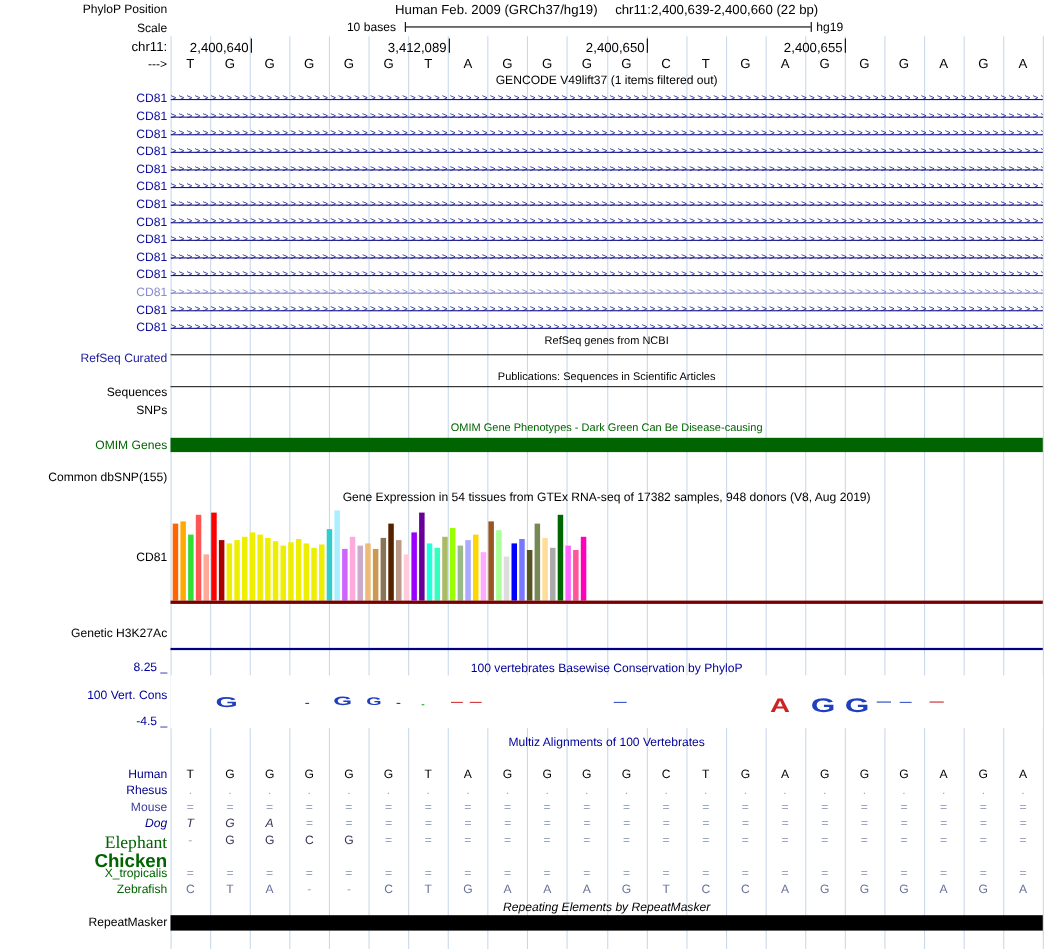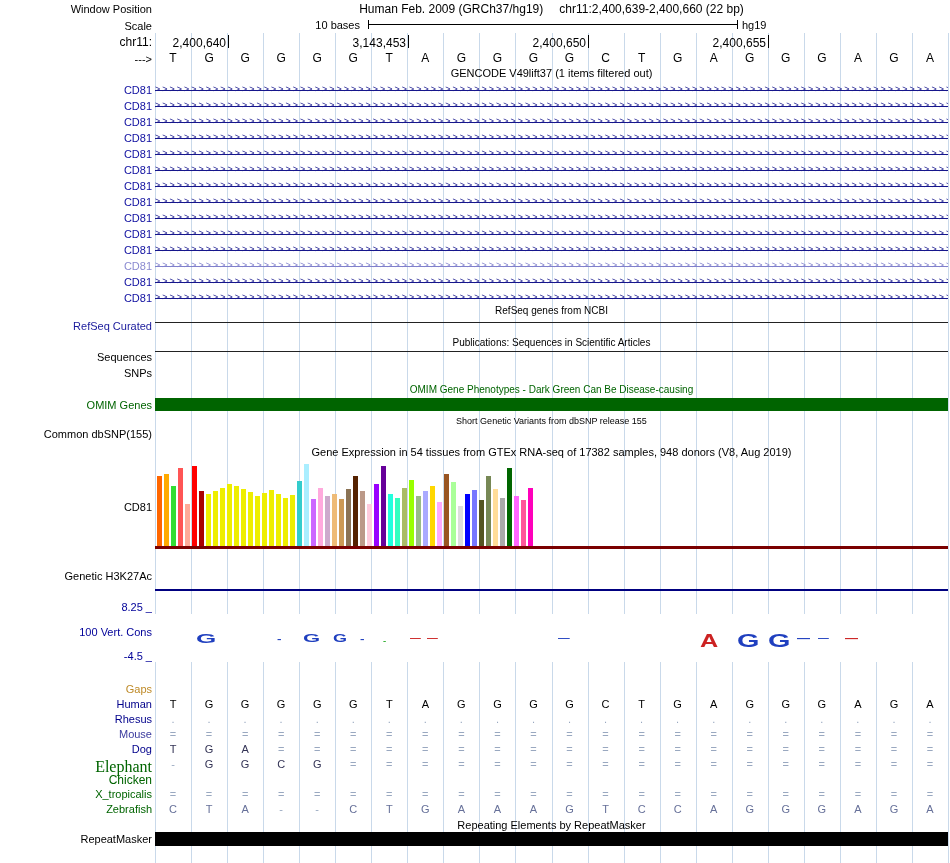--- a/index.html
+++ b/index.html
@@ -41,34 +41,34 @@
       <div style="position: absolute; left: 839.86px; top: 0px; width: 1px; height: 100%; background: rgb(201, 217, 234);"></div>
       <div style="position: absolute; left: 875.91px; top: 0px; width: 1px; height: 100%; background: rgb(201, 217, 234);"></div>
       <div style="position: absolute; left: 911.95px; top: 0px; width: 1px; height: 100%; background: rgb(201, 217, 234);"></div>
       <div style="position: absolute; left: 948px; top: 0px; width: 1px; height: 100%; background: rgb(201, 217, 234);"></div>
     </div>
 
   <div class="abs" style="left:155px;top:2px;width:793px;display:flex;justify-content:center;gap:16px;font-size:12px;">
     <span>Human Feb. 2009 (GRCh37/hg19)</span>
     <span>chr11:2,400,639-2,400,660 (22 bp)</span>
   </div>
-  <div class="lbl" style="top:3px;">Window Position</div>
+  <div class="lbl" style="top:3px;">PhyloP Position</div>
 
   <div class="lbl" style="top:20px;">Scale</div>
   <div class="abs" style="left:155px;top:19px;width:205px;text-align:right;">10 bases</div>
   <div class="abs" style="left:368px;top:20px;width:368px;height:9px;border-left:1px solid #000;border-right:1px solid #000;">
     <div class="abs" style="left:0;right:0;top:4px;height:1px;background:#000;"></div>
   </div>
   <div class="abs" style="left:742px;top:19px;">hg19</div>
 
   <div class="lbl" style="top:36px;font-size:12px;">chr11:</div>
   <div class="abs" style="left:0;top:35px;width:950px;height:14px;">
       <div style="position: absolute; left: 142px; top: 1px; width: 84px; text-align: right; font-size: 12px;">2,400,640</div>
       <div style="position: absolute; left: 228px; top: 0px; width: 1px; height: 13px; background: rgb(0, 0, 0);"></div>
-      <div style="position: absolute; left: 322px; top: 1px; width: 84px; text-align: right; font-size: 12px;">3,143,453</div>
+      <div style="position: absolute; left: 322px; top: 1px; width: 84px; text-align: right; font-size: 12px;">3,412,089</div>
       <div style="position: absolute; left: 408px; top: 0px; width: 1px; height: 13px; background: rgb(0, 0, 0);"></div>
       <div style="position: absolute; left: 502px; top: 1px; width: 84px; text-align: right; font-size: 12px;">2,400,650</div>
       <div style="position: absolute; left: 588px; top: 0px; width: 1px; height: 13px; background: rgb(0, 0, 0);"></div>
       <div style="position: absolute; left: 682px; top: 1px; width: 84px; text-align: right; font-size: 12px;">2,400,655</div>
       <div style="position: absolute; left: 768px; top: 0px; width: 1px; height: 13px; background: rgb(0, 0, 0);"></div>
     </div>
 
   <div class="lbl" style="top:53px;">---&gt;</div>
   <div class="abs" style="left:155px;top:51px;width:793px;height:15px;">
       <div style="position: absolute; left: 0px; top: 0px; width: 36.05px; text-align: center; font-size: 12px;">T</div>
@@ -162,21 +162,20 @@
   <div class="title" style="top:337px;font-size:10px;">Publications: Sequences in Scientific Articles</div>
   <div class="hline" style="top:351px;height:1px;"></div>
   <div class="lbl" style="top:351px;">Sequences</div>
 
   <div class="lbl" style="top:367px;">SNPs</div>
 
   <div class="title" style="top: 384px; font-size: 10px; color: rgb(0, 100, 0);">OMIM Gene Phenotypes - Dark Green Can Be Disease-causing</div>
   <div class="abs" style="left: 155px; top: 398px; width: 793px; height: 13px; background: rgb(0, 100, 0);"></div>
   <div class="lbl" style="top: 399px; color: rgb(0, 100, 0);">OMIM Genes</div>
 
-  <div class="title" style="top:416px;font-size:9px;">Short Genetic Variants from dbSNP release 155</div>
   <div class="lbl" style="top:428px;">Common dbSNP(155)</div>
 
   <div class="title" style="top:446px;font-size:11px;">Gene Expression in 54 tissues from GTEx RNA-seq of 17382 samples, 948 donors (V8, Aug 2019)</div>
   <div class="abs" style="left:157px;top:462px;width:380px;height:84px;">
       <div style="position: absolute; left: 0px; bottom: 0px; width: 5px; height: 70px; background: rgb(255, 102, 0);"></div>
       <div style="position: absolute; left: 7px; bottom: 0px; width: 5px; height: 72px; background: rgb(255, 170, 0);"></div>
       <div style="position: absolute; left: 14px; bottom: 0px; width: 5px; height: 60px; background: rgb(51, 221, 51);"></div>
       <div style="position: absolute; left: 21px; bottom: 0px; width: 5px; height: 78px; background: rgb(255, 85, 85);"></div>
       <div style="position: absolute; left: 28px; bottom: 0px; width: 5px; height: 42px; background: rgb(255, 170, 153);"></div>
       <div style="position: absolute; left: 35px; bottom: 0px; width: 5px; height: 80px; background: rgb(255, 0, 0);"></div>
@@ -230,44 +229,43 @@
       <div style="position: absolute; left: 371px; bottom: 0px; width: 5px; height: 58px; background: rgb(255, 0, 187);"></div>
     </div>
   <div class="abs" style="left: 155px; top: 546px; width: 793px; height: 3px; background: rgb(122, 0, 0);"></div>
   <div class="lbl" style="top:501px;">CD81</div>
 
   <div class="lbl" style="top:570px;">Genetic H3K27Ac</div>
   <div class="abs" style="left: 155px; top: 589px; width: 793px; height: 2px; background: rgb(0, 0, 128);"></div>
 
   <div class="abs" style="left:155px;top:614px;width:793px;height:48px;background:#fff;"></div>
   <div class="lbl" style="top: 601px; color: rgb(0, 0, 153);">8.25 _</div>
+  <div class="title" style="top: 602px; font-size: 11px; color: rgb(0, 0, 153);">100 vertebrates Basewise Conservation by PhyloP</div>
   <div class="lbl" style="top: 626px; color: rgb(0, 0, 153);">100 Vert. Cons</div>
   <div class="abs" style="left:155px;top:621px;width:793px;height:31px;">
       <div style="position: absolute; left: 41px; bottom: 7px; color: rgb(31, 63, 191); font-size: 13px; font-weight: bold; line-height: 1; transform: scaleX(2); transform-origin: left bottom;">G</div>
       <div style="position: absolute; left: 122px; bottom: 8px; color: rgb(31, 63, 191); font-size: 9px; font-weight: bold; line-height: 1; transform: scaleX(1.5); transform-origin: left bottom;">-</div>
       <div style="position: absolute; left: 148px; bottom: 8px; color: rgb(31, 63, 191); font-size: 11px; font-weight: bold; line-height: 1; transform: scaleX(2); transform-origin: left bottom;">G</div>
       <div style="position: absolute; left: 178px; bottom: 8px; color: rgb(31, 63, 191); font-size: 10px; font-weight: bold; line-height: 1; transform: scaleX(1.8); transform-origin: left bottom;">G</div>
       <div style="position: absolute; left: 205px; bottom: 8px; color: rgb(31, 63, 191); font-size: 9px; font-weight: bold; line-height: 1; transform: scaleX(1.5); transform-origin: left bottom;">-</div>
       <div style="position: absolute; left: 228px; bottom: 7px; color: rgb(34, 170, 34); font-size: 8px; font-weight: bold; line-height: 1; transform: scaleX(1.2); transform-origin: left bottom;">-</div>
       <div style="position: absolute; left: 255px; bottom: 9px; color: rgb(204, 34, 34); font-size: 9px; font-weight: bold; line-height: 1; transform: scaleX(1.2); transform-origin: left bottom;">—</div>
       <div style="position: absolute; left: 272px; bottom: 9px; color: rgb(204, 34, 34); font-size: 9px; font-weight: bold; line-height: 1; transform: scaleX(1.2); transform-origin: left bottom;">—</div>
       <div style="position: absolute; left: 403px; bottom: 9px; color: rgb(31, 63, 191); font-size: 9px; font-weight: bold; line-height: 1; transform: scaleX(1.3); transform-origin: left bottom;">—</div>
       <div style="position: absolute; left: 545px; bottom: 2px; color: rgb(204, 34, 34); font-size: 18px; font-weight: bold; line-height: 1; transform: scaleX(1.4); transform-origin: left bottom;">A</div>
       <div style="position: absolute; left: 582px; bottom: 2px; color: rgb(31, 63, 191); font-size: 18px; font-weight: bold; line-height: 1; transform: scaleX(1.6); transform-origin: left bottom;">G</div>
       <div style="position: absolute; left: 613px; bottom: 2px; color: rgb(31, 63, 191); font-size: 18px; font-weight: bold; line-height: 1; transform: scaleX(1.6); transform-origin: left bottom;">G</div>
       <div style="position: absolute; left: 642px; bottom: 8px; color: rgb(31, 63, 191); font-size: 10px; font-weight: bold; line-height: 1; transform: scaleX(1.3); transform-origin: left bottom;">—</div>
       <div style="position: absolute; left: 663px; bottom: 9px; color: rgb(31, 63, 191); font-size: 9px; font-weight: bold; line-height: 1; transform: scaleX(1.2); transform-origin: left bottom;">—</div>
       <div style="position: absolute; left: 690px; bottom: 8px; color: rgb(204, 34, 34); font-size: 10px; font-weight: bold; line-height: 1; transform: scaleX(1.3); transform-origin: left bottom;">—</div>
     </div>
   <div class="lbl" style="top: 650px; color: rgb(0, 0, 153);">-4.5 _</div>
 
+  <div class="title" style="top: 669px; font-size: 11px; color: rgb(0, 0, 153);">Multiz Alignments of 100 Vertebrates</div>
   <div class="abs" style="left:0;top:682px;width:950px;height:135px;">
-      <div style="position: absolute; left: 0px; top: 0px; width: 100%; height: 15px;">
-        <div style="position: absolute; right: 798px; top: 1px; font-size: 11px; color: rgb(190, 138, 40);">Gaps</div>
-      </div>
       <div style="position: absolute; left: 0px; top: 15px; width: 100%; height: 15px;">
         <div style="position: absolute; right: 798px; top: 1px; font-size: 11px; color: rgb(0, 0, 139);">Human</div>
         <div style="position: absolute; left: 155px; top: 1px; width: 36.05px; text-align: center; font-size: 11px; color: rgb(0, 0, 0);">T</div>
         <div style="position: absolute; left: 191.05px; top: 1px; width: 36.05px; text-align: center; font-size: 11px; color: rgb(0, 0, 0);">G</div>
         <div style="position: absolute; left: 227.09px; top: 1px; width: 36.05px; text-align: center; font-size: 11px; color: rgb(0, 0, 0);">G</div>
         <div style="position: absolute; left: 263.14px; top: 1px; width: 36.05px; text-align: center; font-size: 11px; color: rgb(0, 0, 0);">G</div>
         <div style="position: absolute; left: 299.18px; top: 1px; width: 36.05px; text-align: center; font-size: 11px; color: rgb(0, 0, 0);">G</div>
         <div style="position: absolute; left: 335.23px; top: 1px; width: 36.05px; text-align: center; font-size: 11px; color: rgb(0, 0, 0);">G</div>
         <div style="position: absolute; left: 371.27px; top: 1px; width: 36.05px; text-align: center; font-size: 11px; color: rgb(0, 0, 0);">T</div>
         <div style="position: absolute; left: 407.32px; top: 1px; width: 36.05px; text-align: center; font-size: 11px; color: rgb(0, 0, 0);">A</div>
@@ -329,21 +327,21 @@
         <div style="position: absolute; left: 623.59px; top: 1px; width: 36.05px; text-align: center; font-size: 11px; color: rgb(153, 168, 192);">=</div>
         <div style="position: absolute; left: 659.64px; top: 1px; width: 36.05px; text-align: center; font-size: 11px; color: rgb(153, 168, 192);">=</div>
         <div style="position: absolute; left: 695.68px; top: 1px; width: 36.05px; text-align: center; font-size: 11px; color: rgb(153, 168, 192);">=</div>
         <div style="position: absolute; left: 731.73px; top: 1px; width: 36.05px; text-align: center; font-size: 11px; color: rgb(153, 168, 192);">=</div>
         <div style="position: absolute; left: 767.77px; top: 1px; width: 36.05px; text-align: center; font-size: 11px; color: rgb(153, 168, 192);">=</div>
         <div style="position: absolute; left: 803.82px; top: 1px; width: 36.05px; text-align: center; font-size: 11px; color: rgb(153, 168, 192);">=</div>
         <div style="position: absolute; left: 839.86px; top: 1px; width: 36.05px; text-align: center; font-size: 11px; color: rgb(153, 168, 192);">=</div>
         <div style="position: absolute; left: 875.91px; top: 1px; width: 36.05px; text-align: center; font-size: 11px; color: rgb(153, 168, 192);">=</div>
         <div style="position: absolute; left: 911.95px; top: 1px; width: 36.05px; text-align: center; font-size: 11px; color: rgb(153, 168, 192);">=</div>
       </div>
-      <div style="position: absolute; left: 0px; top: 60px; width: 100%; height: 15px;">
+      <div style="position: absolute; left: 0px; top: 60px; width: 100%; height: 15px; font-style: italic;">
         <div style="position: absolute; right: 798px; top: 1px; font-size: 11px; color: rgb(0, 0, 139);">Dog</div>
         <div style="position: absolute; left: 155px; top: 1px; width: 36.05px; text-align: center; font-size: 11px; color: rgb(51, 51, 85);">T</div>
         <div style="position: absolute; left: 191.05px; top: 1px; width: 36.05px; text-align: center; font-size: 11px; color: rgb(51, 51, 85);">G</div>
         <div style="position: absolute; left: 227.09px; top: 1px; width: 36.05px; text-align: center; font-size: 11px; color: rgb(51, 51, 85);">A</div>
         <div style="position: absolute; left: 263.14px; top: 1px; width: 36.05px; text-align: center; font-size: 11px; color: rgb(153, 168, 192);">=</div>
         <div style="position: absolute; left: 299.18px; top: 1px; width: 36.05px; text-align: center; font-size: 11px; color: rgb(153, 168, 192);">=</div>
         <div style="position: absolute; left: 335.23px; top: 1px; width: 36.05px; text-align: center; font-size: 11px; color: rgb(153, 168, 192);">=</div>
         <div style="position: absolute; left: 371.27px; top: 1px; width: 36.05px; text-align: center; font-size: 11px; color: rgb(153, 168, 192);">=</div>
         <div style="position: absolute; left: 407.32px; top: 1px; width: 36.05px; text-align: center; font-size: 11px; color: rgb(153, 168, 192);">=</div>
         <div style="position: absolute; left: 443.36px; top: 1px; width: 36.05px; text-align: center; font-size: 11px; color: rgb(153, 168, 192);">=</div>
@@ -380,21 +378,21 @@
         <div style="position: absolute; left: 659.64px; top: 1px; width: 36.05px; text-align: center; font-size: 11px; color: rgb(153, 168, 192);">=</div>
         <div style="position: absolute; left: 695.68px; top: 1px; width: 36.05px; text-align: center; font-size: 11px; color: rgb(153, 168, 192);">=</div>
         <div style="position: absolute; left: 731.73px; top: 1px; width: 36.05px; text-align: center; font-size: 11px; color: rgb(153, 168, 192);">=</div>
         <div style="position: absolute; left: 767.77px; top: 1px; width: 36.05px; text-align: center; font-size: 11px; color: rgb(153, 168, 192);">=</div>
         <div style="position: absolute; left: 803.82px; top: 1px; width: 36.05px; text-align: center; font-size: 11px; color: rgb(153, 168, 192);">=</div>
         <div style="position: absolute; left: 839.86px; top: 1px; width: 36.05px; text-align: center; font-size: 11px; color: rgb(153, 168, 192);">=</div>
         <div style="position: absolute; left: 875.91px; top: 1px; width: 36.05px; text-align: center; font-size: 11px; color: rgb(153, 168, 192);">=</div>
         <div style="position: absolute; left: 911.95px; top: 1px; width: 36.05px; text-align: center; font-size: 11px; color: rgb(153, 168, 192);">=</div>
       </div>
       <div style="position: absolute; left: 0px; top: 90px; width: 100%; height: 15px;">
-        <div style="position: absolute; right: 798px; top: 1px; font-size: 12px; color: rgb(0, 100, 0);">Chicken</div>
+        <div style="position: absolute; right: 798px; top: 1px; font-size: 17px; color: rgb(0, 100, 0); font-weight: bold;">Chicken</div>
       </div>
       <div style="position: absolute; left: 0px; top: 105px; width: 100%; height: 15px;">
         <div style="position: absolute; right: 798px; top: 1px; font-size: 11px; color: rgb(0, 100, 0);">X_tropicalis</div>
         <div style="position: absolute; left: 155px; top: 1px; width: 36.05px; text-align: center; font-size: 11px; color: rgb(153, 168, 192);">=</div>
         <div style="position: absolute; left: 191.05px; top: 1px; width: 36.05px; text-align: center; font-size: 11px; color: rgb(153, 168, 192);">=</div>
         <div style="position: absolute; left: 227.09px; top: 1px; width: 36.05px; text-align: center; font-size: 11px; color: rgb(153, 168, 192);">=</div>
         <div style="position: absolute; left: 263.14px; top: 1px; width: 36.05px; text-align: center; font-size: 11px; color: rgb(153, 168, 192);">=</div>
         <div style="position: absolute; left: 299.18px; top: 1px; width: 36.05px; text-align: center; font-size: 11px; color: rgb(153, 168, 192);">=</div>
         <div style="position: absolute; left: 335.23px; top: 1px; width: 36.05px; text-align: center; font-size: 11px; color: rgb(153, 168, 192);">=</div>
         <div style="position: absolute; left: 371.27px; top: 1px; width: 36.05px; text-align: center; font-size: 11px; color: rgb(153, 168, 192);">=</div>
@@ -434,17 +432,17 @@
         <div style="position: absolute; left: 695.68px; top: 1px; width: 36.05px; text-align: center; font-size: 11px; color: rgb(102, 112, 153);">A</div>
         <div style="position: absolute; left: 731.73px; top: 1px; width: 36.05px; text-align: center; font-size: 11px; color: rgb(102, 112, 153);">G</div>
         <div style="position: absolute; left: 767.77px; top: 1px; width: 36.05px; text-align: center; font-size: 11px; color: rgb(102, 112, 153);">G</div>
         <div style="position: absolute; left: 803.82px; top: 1px; width: 36.05px; text-align: center; font-size: 11px; color: rgb(102, 112, 153);">G</div>
         <div style="position: absolute; left: 839.86px; top: 1px; width: 36.05px; text-align: center; font-size: 11px; color: rgb(102, 112, 153);">A</div>
         <div style="position: absolute; left: 875.91px; top: 1px; width: 36.05px; text-align: center; font-size: 11px; color: rgb(102, 112, 153);">G</div>
         <div style="position: absolute; left: 911.95px; top: 1px; width: 36.05px; text-align: center; font-size: 11px; color: rgb(102, 112, 153);">A</div>
       </div>
     </div>
 
-  <div class="title" style="top:819px;font-size:11px;">Repeating Elements by RepeatMasker</div>
+  <div class="title" style="top:819px;font-size:11px;font-style:italic;">Repeating Elements by RepeatMasker</div>
   <div class="abs" style="left: 155px; top: 832px; width: 793px; height: 14px; background: rgb(0, 0, 0);"></div>
   <div class="lbl" style="top:833px;">RepeatMasker</div>
 
 </div>
 
 </body></html>

